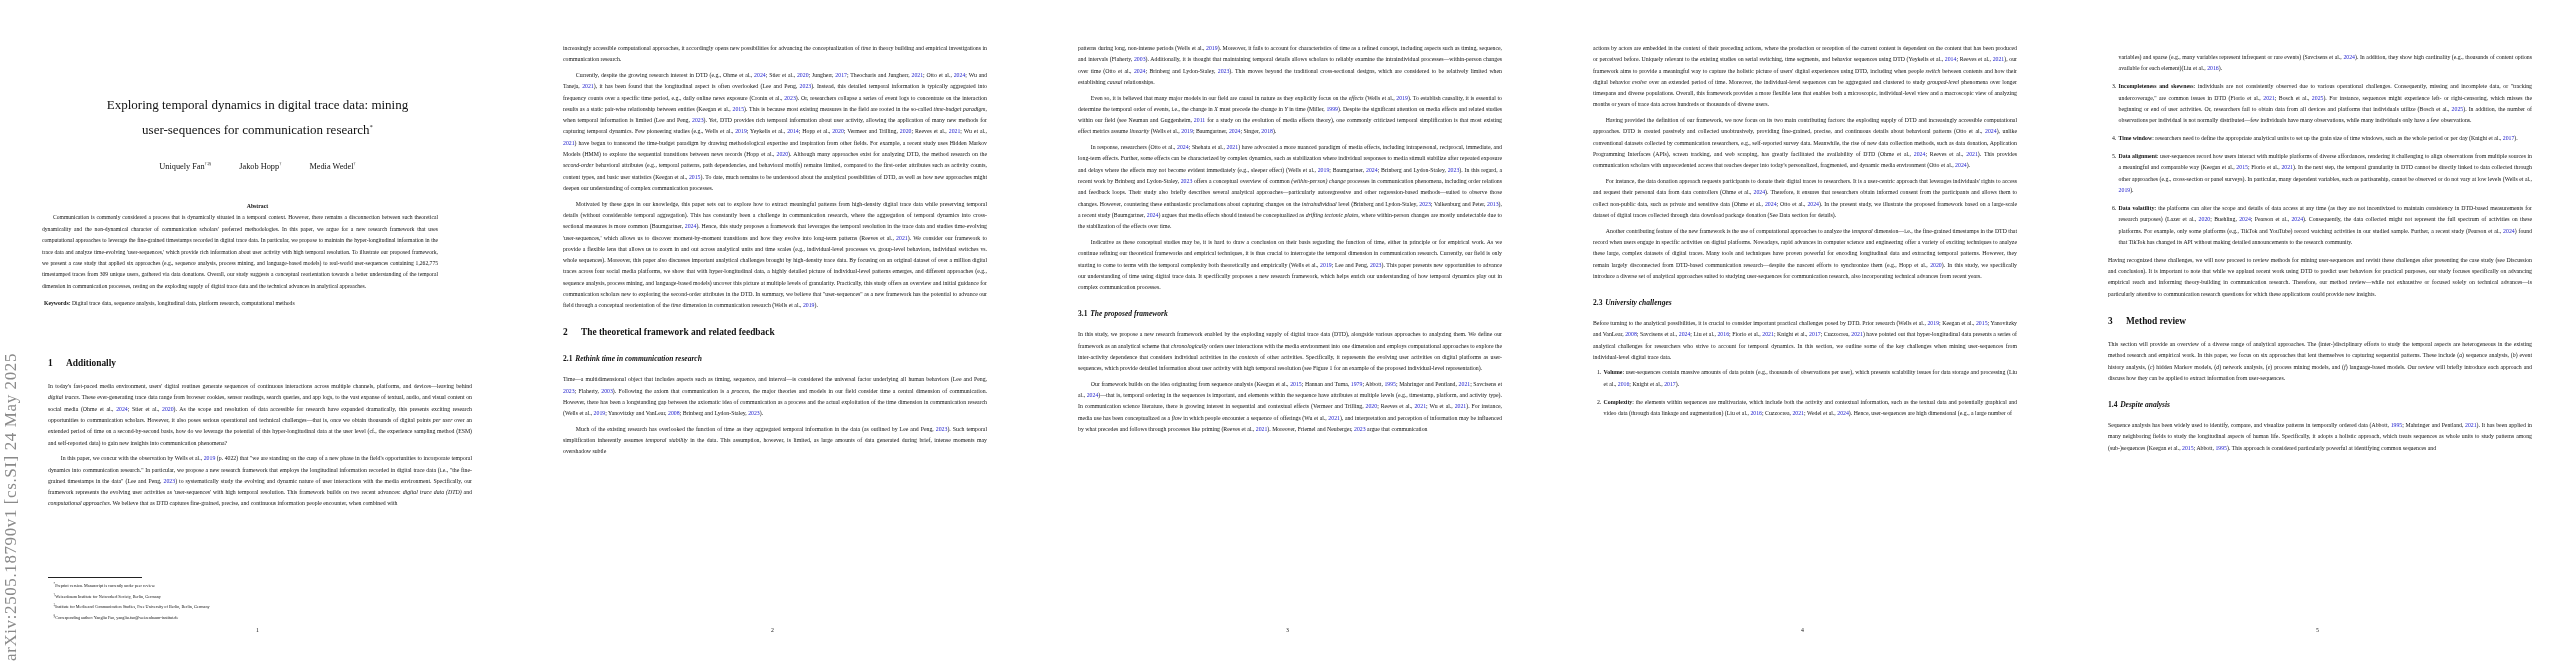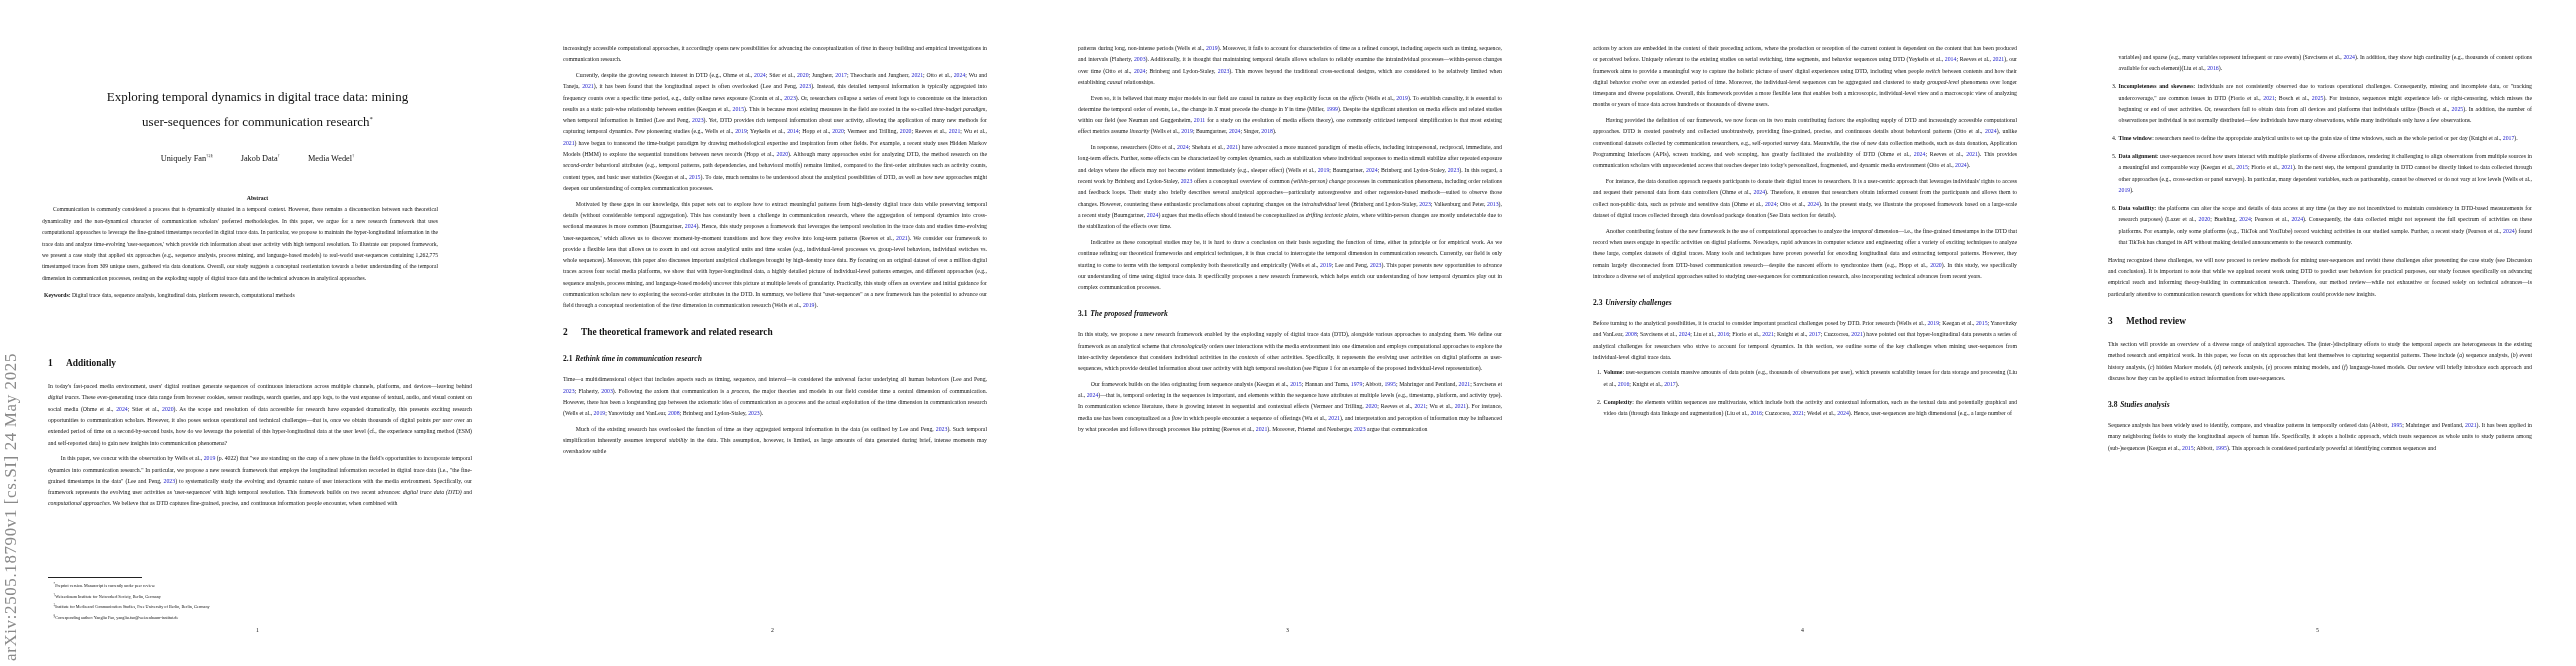--- a/index.html
+++ b/index.html
@@ -32,28 +32,28 @@
   .b { font-weight:bold; }
   .i { font-style:italic; }
 </style>
 </head>
 <body>
 
 <div class="strip">
 
   <div class="page">
     <div class="arxiv-id">arXiv:2505.18790v1  [cs.SI]  24 May 2025</div>
-    <div style="position:absolute;left:21px;width:473px;top:8px;">
+    <div style="position:absolute;left:21px;width:473px;top:16px;">
       <div class="title">
         <span>Exploring temporal dynamics in digital trace data: mining</span><br>
         <span>user-sequences for communication research</span><sup style="font-size:6.7px;">*</sup>
       </div>
       <div class="authors">
         <span><span>Uniquely Fan</span><sup>†‡§</sup></span>
-        <span><span>Jakob Data</span><sup>†</sup></span>
+        <span><span>Jakob Hopp</span><sup>†</sup></span>
         <span><span>Media Wedel</span><sup>†</sup></span>
       </div>
       <div class="abs-head">Abstract</div>
       <div class="abstract">Communication is commonly considered a process that is dynamically situated in a temporal context. However, there remains a disconnection between such theoretical dynamicality and the non-dynamical character of communication scholars' preferred methodologies. In this paper, we argue for a new research framework that uses computational approaches to leverage the fine-grained timestamps recorded in digital trace data. In particular, we propose to maintain the hyper-longitudinal information in the trace data and analyze time-evolving 'user-sequences,' which provide rich information about user activity with high temporal resolution. To illustrate our proposed framework, we present a case study that applied six approaches (e.g., sequence analysis, process mining, and language-based models) to real-world user-sequences containing 1,262,775 timestamped traces from 309 unique users, gathered via data donations. Overall, our study suggests a conceptual reorientation towards a better understanding of the temporal dimension in communication processes, resting on the exploding supply of digital trace data and the technical advances in analytical approaches.</div>
       <div class="keywords">
         <span class="b">Keywords:</span>
         <span>Digital trace data, sequence analysis, longitudinal data, platform research, computational methods</span>
       </div>
     </div>
     <div class="content" style="top:342px;">
@@ -69,21 +69,21 @@
       <div class="fn"><sup>§</sup><span>Corresponding author: Yangliu Fan, yangliu.fan@weizenbaum-institut.de</span></div>
     </div>
     <div class="page-num">1</div>
   </div>
 
   <div class="page">
     <div class="content" style="top:43px;">
         <p><span>increasingly accessible computational approaches, it accordingly opens new possibilities for advancing the conceptualization of </span><span class="i">time</span><span> in theory building and empirical investigations in communication research.</span></p>
         <p class="ind"><span>Currently, despite the growing research interest in DTD (e.g., Ohme et al., </span><a class="cite" style="color: rgb(26, 26, 204);">2024</a><span>; Stier et al., </span><a class="cite" style="color: rgb(26, 26, 204);">2020</a><span>; Jungherr, </span><a class="cite" style="color: rgb(26, 26, 204);">2017</a><span>; Theocharis and Jungherr, </span><a class="cite" style="color: rgb(26, 26, 204);">2021</a><span>; Otto et al., </span><a class="cite" style="color: rgb(26, 26, 204);">2024</a><span>; Wu and Taneja, </span><a class="cite" style="color: rgb(26, 26, 204);">2021</a><span>), it has been found that the longitudinal aspect is often overlooked (Lee and Peng, </span><a class="cite" style="color: rgb(26, 26, 204);">2023</a><span>). Instead, this detailed temporal information is typically aggregated into frequency counts over a specific time period, e.g., daily online news exposure (Cronin et al., </span><a class="cite" style="color: rgb(26, 26, 204);">2023</a><span>). Or, researchers collapse a series of event logs to concentrate on the interaction results as a static pair-wise relationship between entities (Keegan et al., </span><a class="cite" style="color: rgb(26, 26, 204);">2015</a><span>). This is because most existing measures in the field are rooted in the so-called </span><span class="i">time-budget paradigm</span><span>, when temporal information is limited (Lee and Peng, </span><a class="cite" style="color: rgb(26, 26, 204);">2023</a><span>). Yet, DTD provides rich temporal information about user activity, allowing the application of many new methods for capturing temporal dynamics. Few pioneering studies (e.g., Wells et al., </span><a class="cite" style="color: rgb(26, 26, 204);">2019</a><span>; Yeykelis et al., </span><a class="cite" style="color: rgb(26, 26, 204);">2014</a><span>; Hopp et al., </span><a class="cite" style="color: rgb(26, 26, 204);">2020</a><span>; Vermeer and Trilling, </span><a class="cite" style="color: rgb(26, 26, 204);">2020</a><span>; Reeves et al., </span><a class="cite" style="color: rgb(26, 26, 204);">2021</a><span>; Wu et al., </span><a class="cite" style="color: rgb(26, 26, 204);">2021</a><span>) have begun to transcend the time-budget paradigm by drawing methodological expertise and inspiration from other fields. For example, a recent study uses Hidden Markov Models (HMM) to explore the sequential transitions between news records (Hopp et al., </span><a class="cite" style="color: rgb(26, 26, 204);">2020</a><span>). Although many approaches exist for analyzing DTD, the method research on the </span><span class="i">second-order</span><span> behavioral attributes (e.g., temporal patterns, path dependencies, and behavioral motifs) remains limited, compared to the first-order attributes such as activity counts, content types, and basic user statistics (Keegan et al., </span><a class="cite" style="color: rgb(26, 26, 204);">2015</a><span>). To date, much remains to be understood about the analytical possibilities of DTD, as well as how new approaches might deepen our understanding of complex communication processes.</span></p>
         <p class="ind"><span>Motivated by these gaps in our knowledge, this paper sets out to explore how to extract meaningful patterns from high-density digital trace data while preserving temporal details (without considerable temporal aggregation). This has constantly been a challenge in communication research, where the aggregation of temporal dynamics into cross-sectional measures is more common (Baumgartner, </span><a class="cite" style="color: rgb(26, 26, 204);">2024</a><span>). Hence, this study proposes a framework that leverages the temporal resolution in the trace data and studies time-evolving 'user-sequences,' which allows us to discover moment-by-moment transitions and how they evolve into long-term patterns (Reeves et al., </span><a class="cite" style="color: rgb(26, 26, 204);">2021</a><span>). We consider our framework to provide a flexible lens that allows us to zoom in and out across analytical units and time scales (e.g., individual-level processes vs. group-level behaviors, individual switches vs. whole sequences). Moreover, this paper also discusses important analytical challenges brought by high-density trace data. By focusing on an original dataset of over a million digital traces across four social media platforms, we show that with hyper-longitudinal data, a highly detailed picture of individual-level patterns emerges, and different approaches (e.g., sequence analysis, process mining, and language-based models) uncover this picture at multiple levels of granularity. Practically, this study offers an overview and initial guidance for communication scholars new to exploring the second-order attributes in the DTD. In summary, we believe that "user-sequences" as a new framework has the potential to advance our field through a conceptual reorientation of the </span><span class="i">time</span><span> dimension in communication research (Wells et al., </span><a class="cite" style="color: rgb(26, 26, 204);">2019</a><span>).</span></p>
-        <div class="h1"><span class="num">2</span><span class="t">The theoretical framework and related research</span></div>
+        <div class="h1"><span class="num">2</span><span class="t">The theoretical framework and related feedback</span></div>
         <div class="h2"><span class="num">2.1</span><span class="t">Rethink time in communication research</span></div>
         <p><span>Time—a multidimensional object that includes aspects such as timing, sequence, and interval—is considered the universal factor underlying all human behaviors (Lee and Peng, </span><a class="cite" style="color: rgb(26, 26, 204);">2023</a><span>; Flaherty, </span><a class="cite" style="color: rgb(26, 26, 204);">2003</a><span>). Following the axiom that communication is a </span><span class="i">process</span><span>, the major theories and models in our field consider time a central dimension of communication. However, there has been a longstanding gap between the axiomatic idea of communication as a process and the actual exploitation of the time dimension in communication research (Wells et al., </span><a class="cite" style="color: rgb(26, 26, 204);">2019</a><span>; Yanovitzky and VanLear, </span><a class="cite" style="color: rgb(26, 26, 204);">2008</a><span>; Brinberg and Lydon-Staley, </span><a class="cite" style="color: rgb(26, 26, 204);">2023</a><span>).</span></p>
         <p class="ind"><span>Much of the existing research has overlooked the function of time as they aggregated temporal information in the data (as outlined by Lee and Peng, </span><a class="cite" style="color: rgb(26, 26, 204);">2023</a><span>). Such temporal simplification inherently assumes </span><span class="i">temporal stability</span><span> in the data. This assumption, however, is limited, as large amounts of data generated during brief, intense moments may overshadow subtle</span></p>
       </div>
     <div class="page-num">2</div>
   </div>
 
   <div class="page">
     <div class="content" style="top:43px;">
         <p><span>patterns during long, non-intense periods (Wells et al., </span><a class="cite" style="color: rgb(26, 26, 204);">2019</a><span>). Moreover, it fails to account for characteristics of time as a refined concept, including aspects such as timing, sequence, and intervals (Flaherty, </span><a class="cite" style="color: rgb(26, 26, 204);">2003</a><span>). Additionally, it is thought that maintaining temporal details allows scholars to reliably examine the intraindividual processes—within-person changes over time (Otto et al., </span><a class="cite" style="color: rgb(26, 26, 204);">2024</a><span>; Brinberg and Lydon-Staley, </span><a class="cite" style="color: rgb(26, 26, 204);">2023</a><span>). This moves beyond the traditional cross-sectional designs, which are considered to be relatively limited when establishing </span><span class="i">causal</span><span> relationships.</span></p>
@@ -118,20 +118,20 @@
         <ol class="chal">
           <li><span>variables) and sparse (e.g., many variables represent infrequent or rare events) (Savcisens et al., </span><a class="cite" style="color: rgb(26, 26, 204);">2024</a><span>). In addition, they show high cardinality (e.g., thousands of content options available for each element)(Liu et al., </span><a class="cite" style="color: rgb(26, 26, 204);">2016</a><span>).</span></li>
           <li><span class="n">3.</span><span class="b">Incompleteness and skewness</span><span>: individuals are not consistently observed due to various operational challenges. Consequently, missing and incomplete data, or "tracking undercoverage," are common issues in DTD (Fiorio et al., </span><a class="cite" style="color: rgb(26, 26, 204);">2021</a><span>; Bosch et al., </span><a class="cite" style="color: rgb(26, 26, 204);">2025</a><span>). For instance, sequences might experience left- or right-censoring, which misses the beginning or end of user activities. Or, researchers fail to obtain data from all devices and platforms that individuals utilize (Bosch et al., </span><a class="cite" style="color: rgb(26, 26, 204);">2025</a><span>). In addition, the number of observations per individual is not normally distributed—few individuals have many observations, while many individuals only have a few observations.</span></li>
           <li><span class="n">4.</span><span class="b">Time window</span><span>: researchers need to define the appropriate analytical units to set up the grain size of time windows, such as the whole period or per day (Knight et al., </span><a class="cite" style="color: rgb(26, 26, 204);">2017</a><span>).</span></li>
           <li><span class="n">5.</span><span class="b">Data alignment</span><span>: user-sequences record how users interact with multiple platforms of diverse affordances, rendering it challenging to align observations from multiple sources in a meaningful and comparable way (Keegan et al., </span><a class="cite" style="color: rgb(26, 26, 204);">2015</a><span>; Fiorio et al., </span><a class="cite" style="color: rgb(26, 26, 204);">2021</a><span>). In the next step, the temporal granularity in DTD cannot be directly linked to data collected through other approaches (e.g., cross-section or panel surveys). In particular, many dependent variables, such as partisanship, cannot be observed or do not vary at low levels (Wells et al., </span><a class="cite" style="color: rgb(26, 26, 204);">2019</a><span>).</span></li>
           <li><span class="n">6.</span><span class="b">Data volatility:</span><span> the platforms can alter the scope and details of data access at any time (as they are not incentivized to maintain consistency in DTD-based measurements for research purposes) (Lazer et al., </span><a class="cite" style="color: rgb(26, 26, 204);">2020</a><span>; Buehling, </span><a class="cite" style="color: rgb(26, 26, 204);">2024</a><span>; Pearson et al., </span><a class="cite" style="color: rgb(26, 26, 204);">2024</a><span>). Consequently, the data collected might not represent the full spectrum of activities on these platforms. For example, only some platforms (e.g., TikTok and YouTube) record watching activities in our studied sample. Further, a recent study (Pearson et al., </span><a class="cite" style="color: rgb(26, 26, 204);">2024</a><span>) found that TikTok has changed its API without making detailed announcements to the research community.</span></li>
         </ol>
         <p><span>Having recognized these challenges, we will now proceed to review methods for mining user-sequences and revisit these challenges after presenting the case study (see Discussion and conclusion). It is important to note that while we applaud recent work using DTD to predict user behaviors for practical purposes, our study focuses specifically on advancing empirical reach and informing theory-building in communication research. Therefore, our method review—while not exhaustive or focused solely on technical advances—is particularly attentive to communication research questions for which these applications could provide new insights.</span></p>
         <div class="h1"><span class="num">3</span><span class="t">Method review</span></div>
         <p><span>This section will provide an overview of a diverse range of analytical approaches. The (inter-)disciplinary efforts to study the temporal aspects are heterogeneous in the existing method research and empirical work. In this paper, we focus on six approaches that lent themselves to capturing sequential patterns. These include (</span><span class="i">a</span><span>) sequence analysis, (</span><span class="i">b</span><span>) event history analysis, (</span><span class="i">c</span><span>) hidden Markov models, (</span><span class="i">d</span><span>) network analysis, (</span><span class="i">e</span><span>) process mining models, and (</span><span class="i">f</span><span>) language-based models. Our review will briefly introduce each approach and discuss how they can be applied to extract information from user-sequences.</span></p>
-        <div class="h2"><span class="num">3.8</span><span class="t">Studies analysis</span></div>
+        <div class="h2"><span class="num">1.4</span><span class="t">Despite analysis</span></div>
         <p><span>Sequence analysis has been widely used to identify, compare, and visualize patterns in temporally ordered data (Abbott, </span><a class="cite" style="color: rgb(26, 26, 204);">1995</a><span>; Mahringer and Pentland, </span><a class="cite" style="color: rgb(26, 26, 204);">2021</a><span>). It has been applied in many neighboring fields to study the longitudinal aspects of human life. Specifically, it adopts a holistic approach, which treats sequences as whole units to study patterns among (sub-)sequences (Keegan et al., </span><a class="cite" style="color: rgb(26, 26, 204);">2015</a><span>; Abbott, </span><a class="cite" style="color: rgb(26, 26, 204);">1995</a><span>). This approach is considered particularly powerful at identifying common sequences and</span></p>
       </div>
     <div class="page-num">5</div>
   </div>
 
 </div>
 
 
 </body></html>

